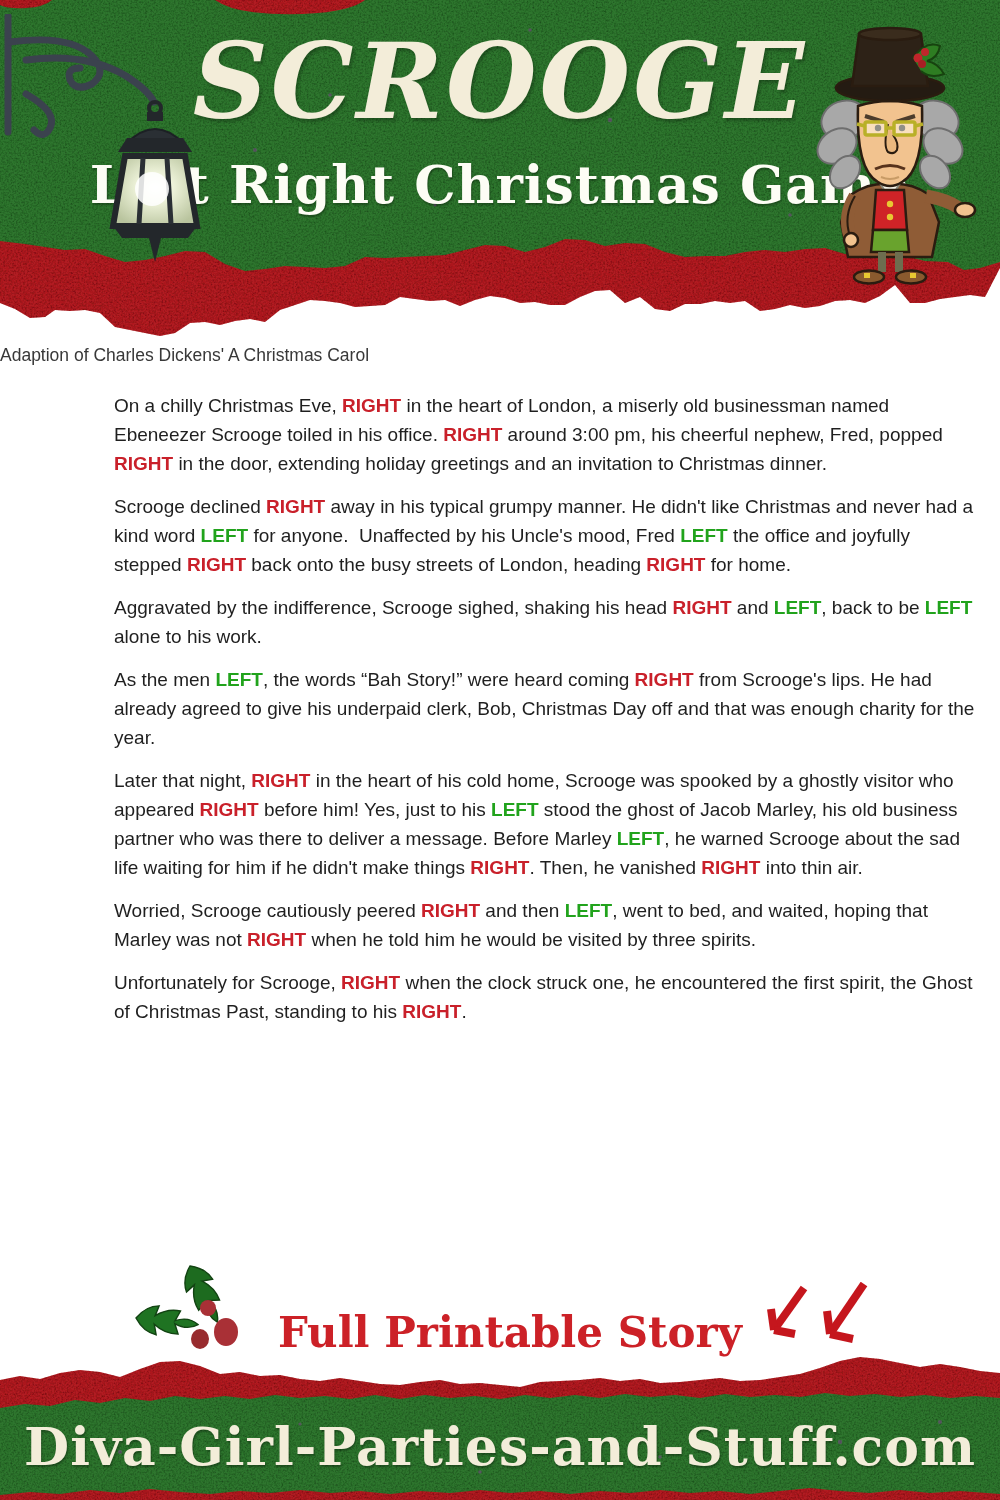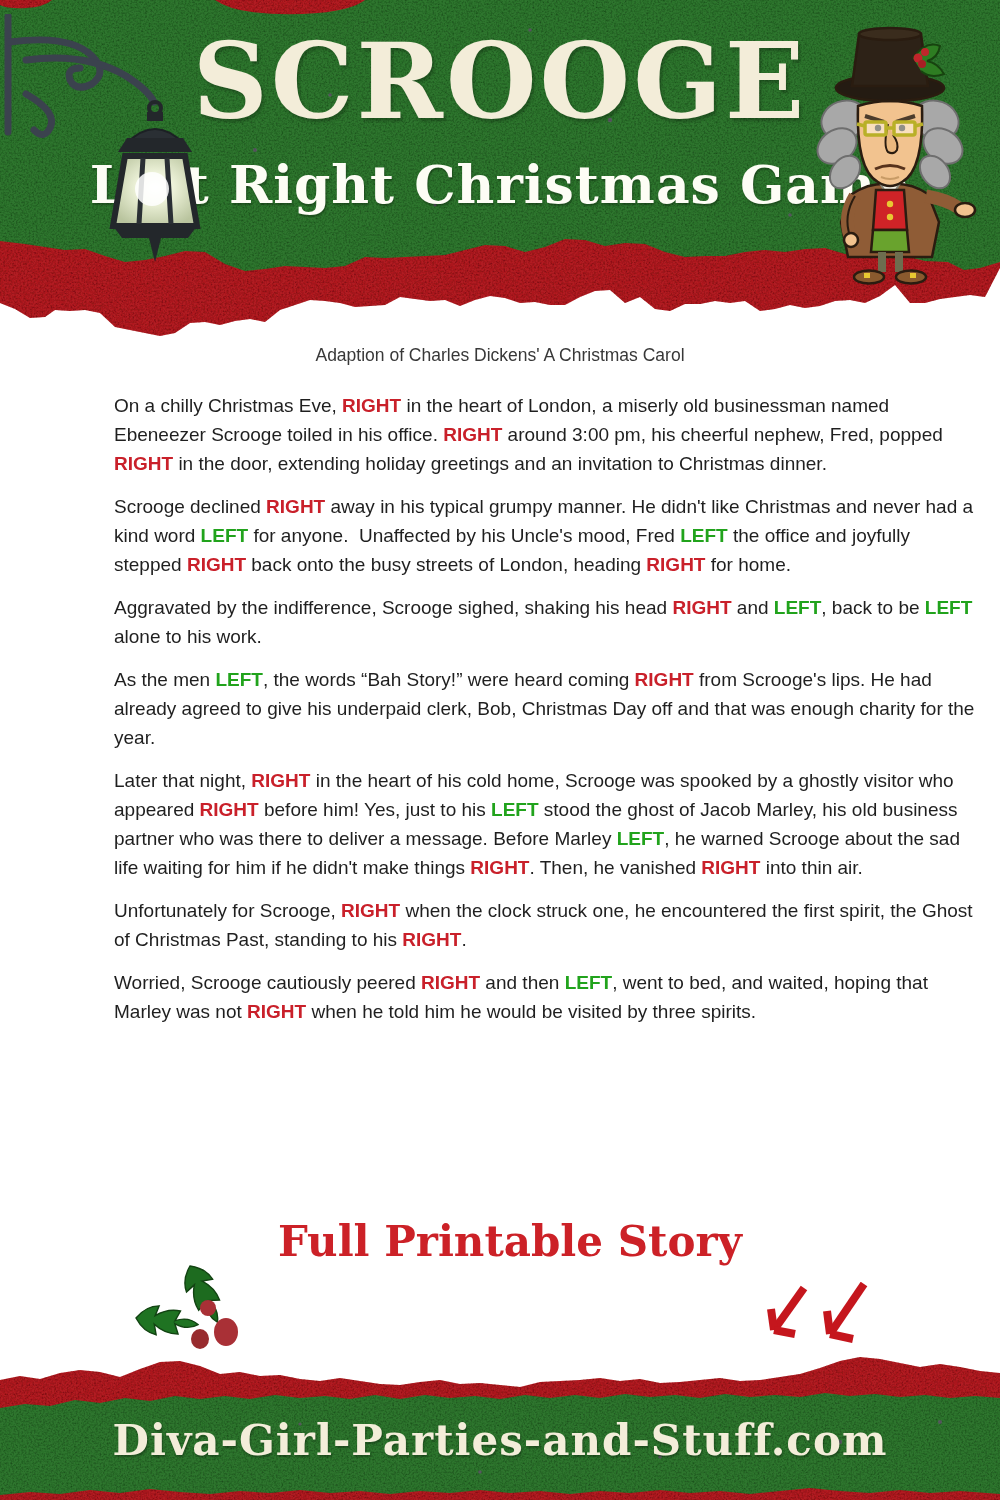--- a/index.html
+++ b/index.html
@@ -7,59 +7,60 @@
     width:1000px;height:1500px;position:relative;background:#ffffff;
     font-family:"Liberation Sans", sans-serif;overflow:hidden;
   }
   
   .hdr-svg{position:absolute;top:0;left:0;z-index:1;}
   .page-title{
     position:absolute;top:22px;left:0;width:100%;margin:0;text-align:center;
     font-family:"DejaVu Serif", serif;font-weight:bold;font-size:104px;line-height:1.15;
     color:var(--c-cream,#f3edd9);letter-spacing:3px;z-index:3;
     text-shadow:2px 3px 3px rgba(0,0,0,0.25);
+    font-style:italic;
   }
   .page-subtitle{
     position:absolute;top:154px;left:0;width:100%;margin:0;text-align:center;
     font-family:"DejaVu Serif", serif;font-weight:bold;font-size:52px;line-height:1.2;
     color:var(--c-white,#fdfdf5);letter-spacing:1px;z-index:3;
     text-shadow:1px 2px 2px rgba(0,0,0,0.3);
   }
   .lantern{position:absolute;top:14px;left:0;z-index:4;}
   .scrooge{position:absolute;top:24px;left:812px;z-index:4;}
   
   .adaption{
-    position:absolute;top:345px;left:0;width:100%;text-align:center;
+    position:absolute;top:345px;left:0;width:100%;text-align:left;
     font-size:17.5px;color:#383838;z-index:2;
   }
   .story{
     position:absolute;top:391px;left:74px;width:862px;z-index:2;
     color:var(--c-body,#1f1f1f);
     margin-left:40px;
   }
   .story p{
     margin:0 0 14px 0;font-size:19px;line-height:29px;white-space:pre-wrap;
   }
   .kw{font-weight:bold;}
   .kw-right{color:var(--c-right,#c9202a);font-weight:bold;}
   .kw-left{color:var(--c-left,#21a31c);font-weight:bold;}
   
   .holly{position:absolute;top:1256px;left:128px;z-index:2;}
   .promo-text{
-    position:absolute;top:1216px;left:270px;width:480px;text-align:center;z-index:2;
+    position:absolute;top:1307px;left:270px;width:480px;text-align:center;z-index:2;
     font-family:"DejaVu Serif", serif;font-weight:bold;color:var(--c-promo,#cc2127);
   }
   .promo-line1{font-size:42px;line-height:52px;margin:0;}
   .promo-line2{font-size:42px;line-height:52px;margin:0;}
   .arrows{position:absolute;top:1282px;left:752px;z-index:2;}
   
   .ftr-svg{position:absolute;top:1352px;left:0;z-index:1;}
   .website-domain{
     position:absolute;top:1416px;left:0;width:100%;text-align:center;z-index:2;
-    font-family:"DejaVu Serif", serif;font-weight:bold;font-size:42px;
+    font-family:"DejaVu Serif", serif;font-weight:bold;font-size:52px;
     color:var(--c-cream,#f3edd9);letter-spacing:1px;
     text-shadow:1px 2px 2px rgba(0,0,0,0.3);
   }
 </style>
 </head>
 <body>
 
 <svg class="hdr-svg" width="1000" height="340" viewBox="0 0 1000 340">
   <defs>
     <filter id="grainF" x="-5%" y="-5%" width="110%" height="110%">
@@ -178,22 +179,22 @@
   </g>
 </svg>
 
 <div class="adaption">Adaption of Charles Dickens' A Christmas Carol</div>
 <div class="story">
     <p><span>On a chilly Christmas Eve, </span><span class="kw kw-right">RIGHT</span><span> in the heart of London, a miserly old businessman named Ebeneezer Scrooge toiled in his office. </span><span class="kw kw-right">RIGHT</span><span> around 3:00 pm, his cheerful nephew, Fred, popped </span><span class="kw kw-right">RIGHT</span><span> in the door, extending holiday greetings and an invitation to Christmas dinner.</span></p>
     <p><span>Scrooge declined </span><span class="kw kw-right">RIGHT</span><span> away in his typical grumpy manner. He didn't like Christmas and never had a kind word </span><span class="kw kw-left">LEFT</span><span> for anyone.  Unaffected by his Uncle's mood, Fred </span><span class="kw kw-left">LEFT</span><span> the office and joyfully stepped </span><span class="kw kw-right">RIGHT</span><span> back onto the busy streets of London, heading </span><span class="kw kw-right">RIGHT</span><span> for home.</span></p>
     <p><span>Aggravated by the indifference, Scrooge sighed, shaking his head </span><span class="kw kw-right">RIGHT</span><span> and </span><span class="kw kw-left">LEFT</span><span>, back to be </span><span class="kw kw-left">LEFT</span><span> alone to his work.</span></p>
     <p><span>As the men </span><span class="kw kw-left">LEFT</span><span>, the words “Bah Story!” were heard coming </span><span class="kw kw-right">RIGHT</span><span> from Scrooge's lips. He had already agreed to give his underpaid clerk, Bob, Christmas Day off and that was enough charity for the year.</span></p>
     <p><span>Later that night, </span><span class="kw kw-right">RIGHT</span><span> in the heart of his cold home, Scrooge was spooked by a ghostly visitor who appeared </span><span class="kw kw-right">RIGHT</span><span> before him! Yes, just to his </span><span class="kw kw-left">LEFT</span><span> stood the ghost of Jacob Marley, his old business partner who was there to deliver a message. Before Marley </span><span class="kw kw-left">LEFT</span><span>, he warned Scrooge about the sad life waiting for him if he didn't make things </span><span class="kw kw-right">RIGHT</span><span>. Then, he vanished </span><span class="kw kw-right">RIGHT</span><span> into thin air.</span></p>
+    <p><span>Worried, Scrooge cautiously peered </span><span class="kw kw-right">RIGHT</span><span> and then </span><span class="kw kw-left">LEFT</span><span>, went to bed, and waited, hoping that Marley was not </span><span class="kw kw-right">RIGHT</span><span> when he told him he would be visited by three spirits.</span></p>
     <p><span>Unfortunately for Scrooge, </span><span class="kw kw-right">RIGHT</span><span> when the clock struck one, he encountered the first spirit, the Ghost of Christmas Past, standing to his </span><span class="kw kw-right">RIGHT</span><span>.</span></p>
-    <p><span>Worried, Scrooge cautiously peered </span><span class="kw kw-right">RIGHT</span><span> and then </span><span class="kw kw-left">LEFT</span><span>, went to bed, and waited, hoping that Marley was not </span><span class="kw kw-right">RIGHT</span><span> when he told him he would be visited by three spirits.</span></p>
   </div>
 
 <svg class="holly" width="135" height="102" viewBox="0 0 135 102">
   <defs>
     <path id="hleaf" d="M0,0 Q6,-9 15,-10 L13,-3 Q21,-9 30,-8 L27,-1 Q36,-5 43,0 Q36,5 27,1 L30,8 Q21,9 13,3 L15,10 Q6,9 0,0 Z"></path>
   </defs>
   <use href="#hleaf" transform="translate(62,10) rotate(64) scale(1.45)" fill="#1d6b1f" stroke="#124312" stroke-width="1"></use>
   <use href="#hleaf" transform="translate(8,62) rotate(6) scale(1.45)" fill="#1f7322" stroke="#124312" stroke-width="1"></use>
   <circle cx="80" cy="52" r="8" fill="#a93036"></circle>
   <ellipse cx="98" cy="76" rx="12" ry="14" fill="#a93036"></ellipse>

